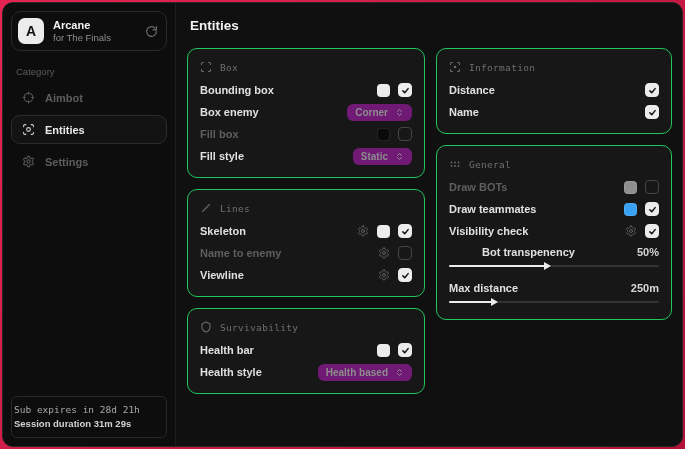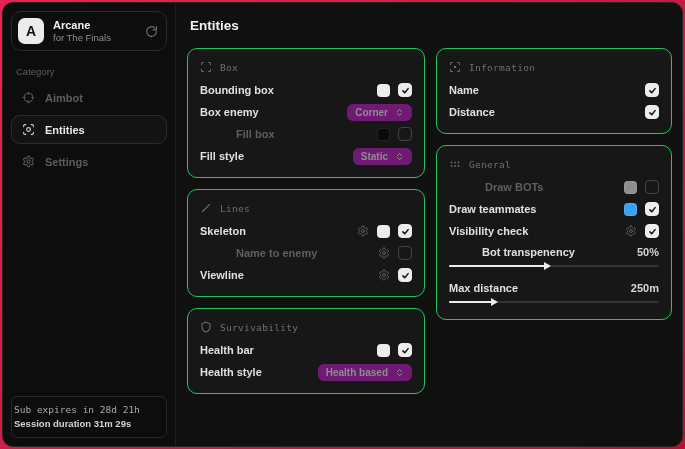--- a/index.html
+++ b/index.html
@@ -71,21 +71,21 @@
     border-radius:10px; padding:9px 12px 10px;
   }
   .card-header {
     display:flex; align-items:center; gap:8px;
     color:#6f6f6f; font-family:"DejaVu Sans Mono", monospace;
     font-size:9.5px; margin:3px 0 6px; letter-spacing:0.3px;
   }
   .card-header .icon { color:#6a6a6a; display:flex; }
   .row { display:flex; align-items:center; height:22px; }
   .row-label { font-size:11px; font-weight:600; color:#e0e0e0; }
-  .row.disabled .row-label { color:#5f5f5f;margin-left:36px; }
+  .row.disabled .row-label { color:#5f5f5f; }
   .controls { margin-left:auto; display:flex; align-items:center; gap:8px; }
   .gear { color:#5f5f5f; display:flex; cursor:pointer; }
   .swatch {
     width:13px; height:13px; border-radius:4px;
     border:1px solid rgba(255,255,255,0.10);
     cursor:pointer;
   }
   .checkbox {
     width:14px; height:14px; border-radius:4px;
     border:1.5px solid #454545; cursor:pointer;
@@ -362,32 +362,32 @@
                   <path d="M17 3h2a2 2 0 0 1 2 2v2"></path>
                   <path d="M21 17v2a2 2 0 0 1-2 2h-2"></path>
                   <path d="M7 21H5a2 2 0 0 1-2-2v-2"></path>
                   <circle cx="12" cy="12" r="2.5" fill="currentColor" stroke="none"></circle>
                 </svg>
             </span>
             <span>Information</span>
           </div>
 
           <div class="row">
+            <span class="row-label">Distance</span>
+            <span class="controls">
+              <span class="checkbox checked">
+                <svg width="9" height="9" viewBox="0 0 12 12">
+                    <path d="M2.5 6.5l2.5 2.5 4.5-5.5" fill="none" stroke="#141414" stroke-width="2" stroke-linecap="round" stroke-linejoin="round"></path>
+                  </svg>
+              </span>
+            </span>
+          </div>
+
+          <div class="row">
             <span class="row-label">Name</span>
-            <span class="controls">
-              <span class="checkbox checked">
-                <svg width="9" height="9" viewBox="0 0 12 12">
-                    <path d="M2.5 6.5l2.5 2.5 4.5-5.5" fill="none" stroke="#141414" stroke-width="2" stroke-linecap="round" stroke-linejoin="round"></path>
-                  </svg>
-              </span>
-            </span>
-          </div>
-
-          <div class="row">
-            <span class="row-label">Distance</span>
             <span class="controls">
               <span class="checkbox checked">
                 <svg width="9" height="9" viewBox="0 0 12 12">
                     <path d="M2.5 6.5l2.5 2.5 4.5-5.5" fill="none" stroke="#141414" stroke-width="2" stroke-linecap="round" stroke-linejoin="round"></path>
                   </svg>
               </span>
             </span>
           </div>
         </div>
 

